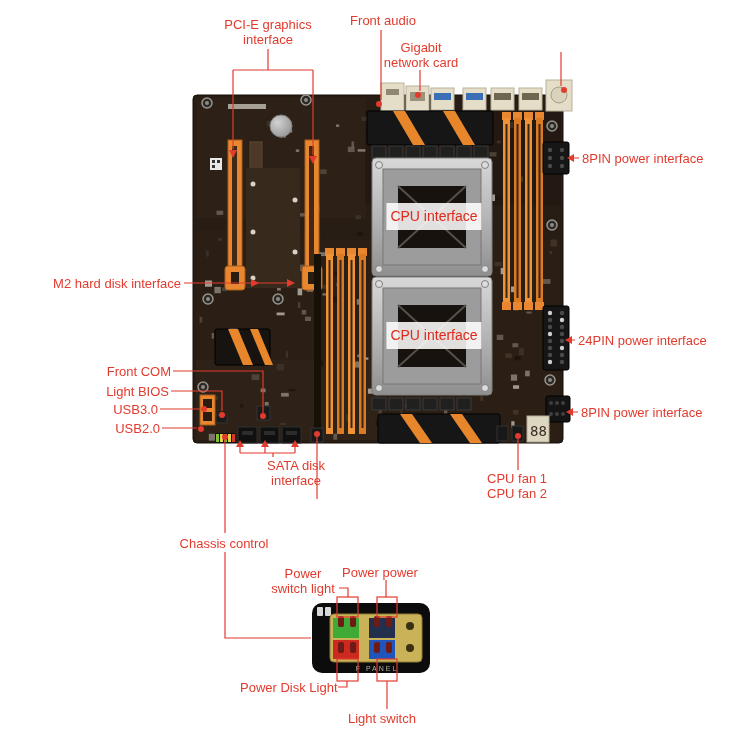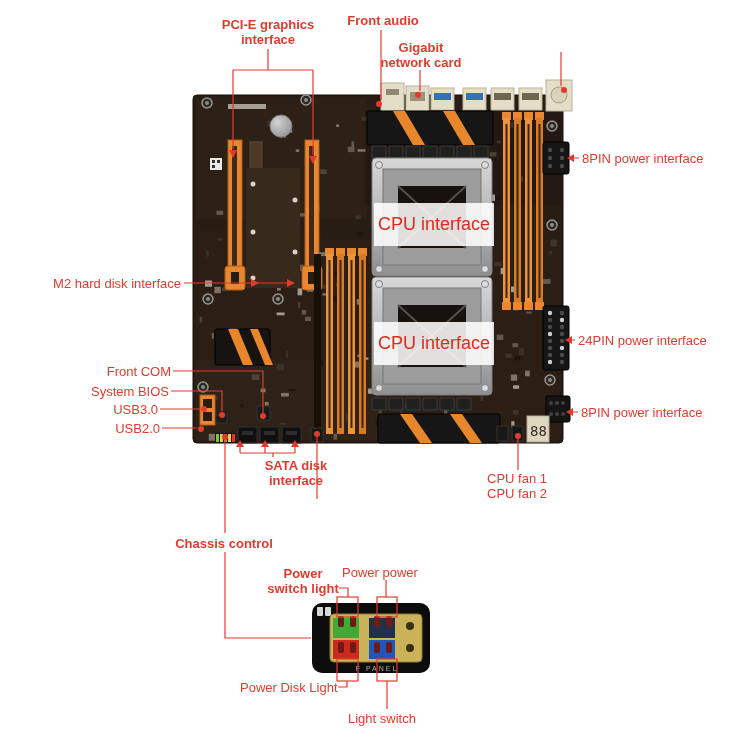--- a/index.html
+++ b/index.html
@@ -1,25 +1,25 @@
 <!DOCTYPE html>
 <html><head>
 <meta charset="utf-8">
 <style>
   html,body{margin:0;padding:0;background:#ffffff;}
   .canvas{position:relative;width:750px;height:750px;background:#ffffff;
           font-family:"Liberation Sans", sans-serif;overflow:hidden;}
   svg.scene{position:absolute;left:0;top:0;}
   .lbl{position:absolute;color:#e23b2e;font-size:13px;line-height:15px;
        white-space:nowrap;z-index:5;}
-  .lbl.center{transform:translateX(-50%);text-align:center;font-weight:bold;}
+  .lbl.center{transform:translateX(-50%);text-align:center;}
   .lbl.right{text-align:left;}
   .cpu-lbl{position:absolute;transform:translateX(-50%);z-index:5;
-           background:rgba(255,255,255,0.87);color:#e0281c;font-size:18px;
-           line-height:19px;padding:12px 4px;white-space:nowrap;}
+           background:rgba(255,255,255,0.87);color:#e0281c;font-size:14px;
+           line-height:19px;padding:4px 4px;white-space:nowrap;}
 </style>
 </head>
 <body>
 
 <div class="canvas">
 
 <svg class="scene" width="750" height="750" viewBox="0 0 750 750">
   <defs>
     <linearGradient id="metal" x1="0" y1="0" x2="0" y2="1">
       <stop offset="0" stop-color="#d8d8d8"></stop>
@@ -551,21 +551,21 @@
 <div class="lbl" style="left:581px;top:405px">
   <span>8PIN power interface</span>
 </div>
 <div class="lbl right" style="right:569px;top:276px">
   <span>M2 hard disk interface</span>
 </div>
 <div class="lbl right" style="right:579px;top:364px">
   <span>Front  COM</span>
 </div>
 <div class="lbl right" style="right:581px;top:384px">
-  <span>System BIOS</span>
+  <span>Light BIOS</span>
 </div>
 <div class="lbl right" style="right:592px;top:402px">
   <span>USB3.0</span>
 </div>
 <div class="lbl right" style="right:590px;top:421px">
   <span>USB2.0</span>
 </div>
 <div class="lbl center" style="left:296px;top:458px">
   <span>SATA disk</span><br>
   <span>interface</span>

